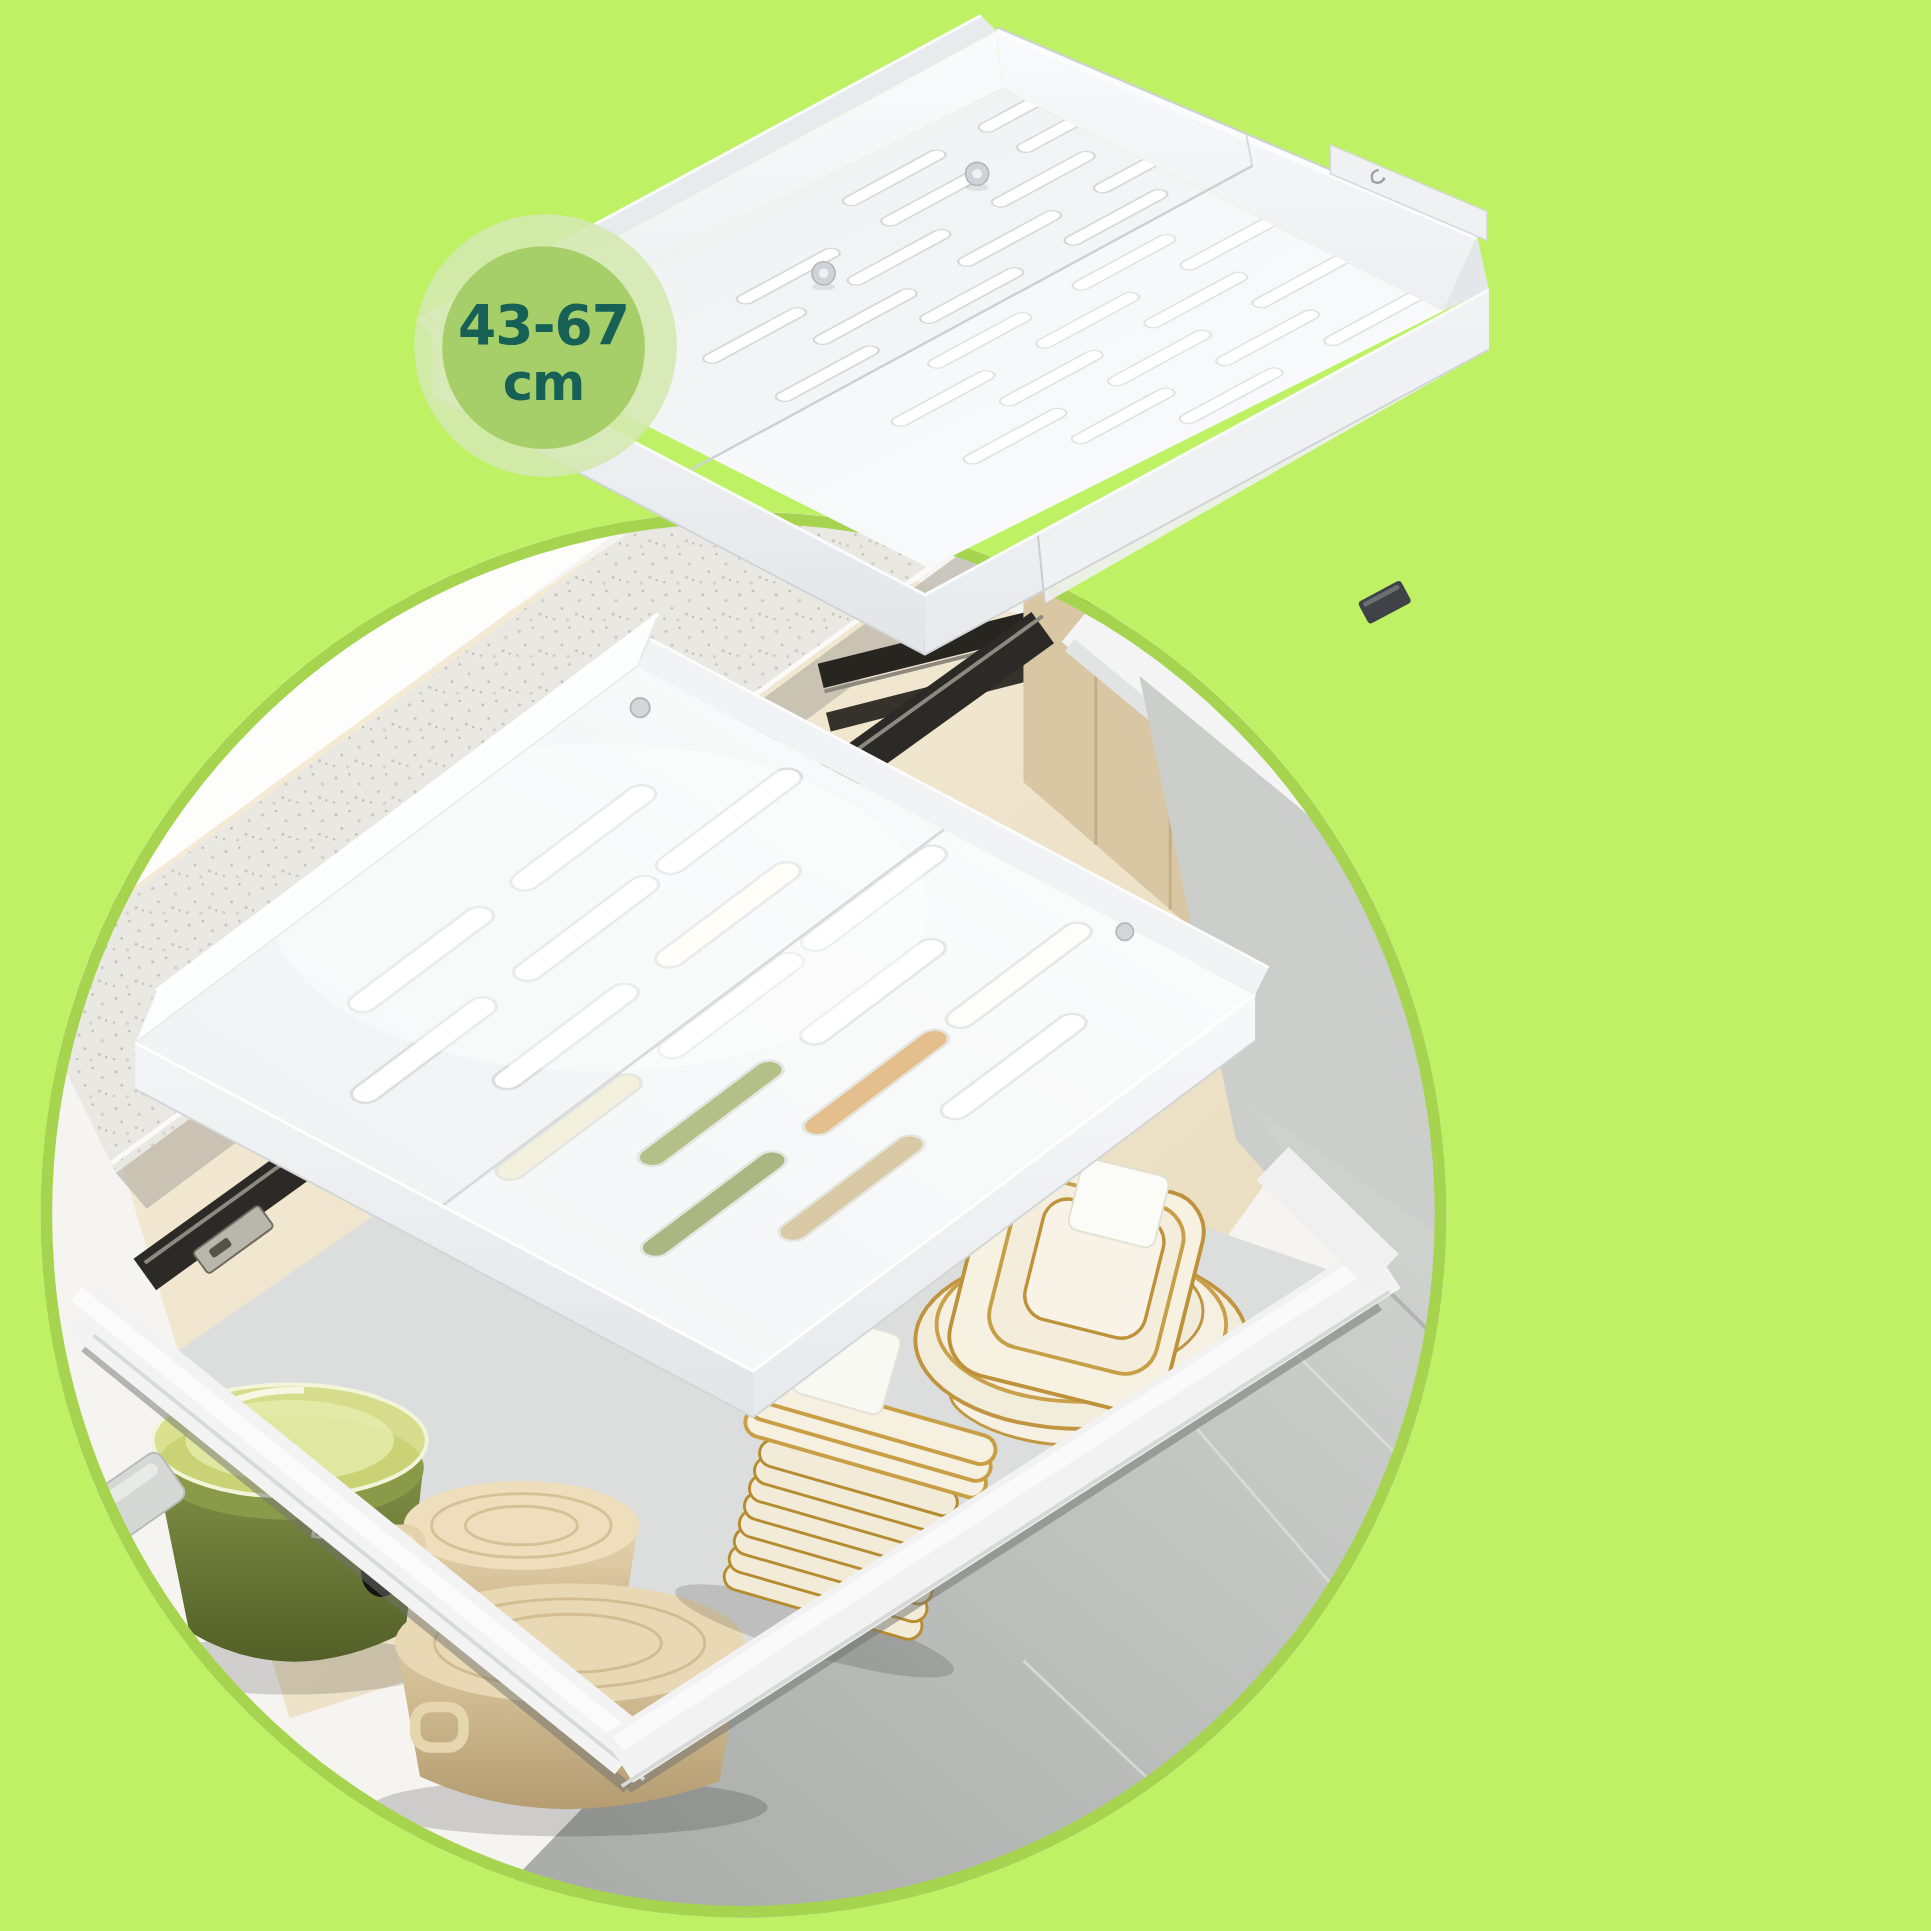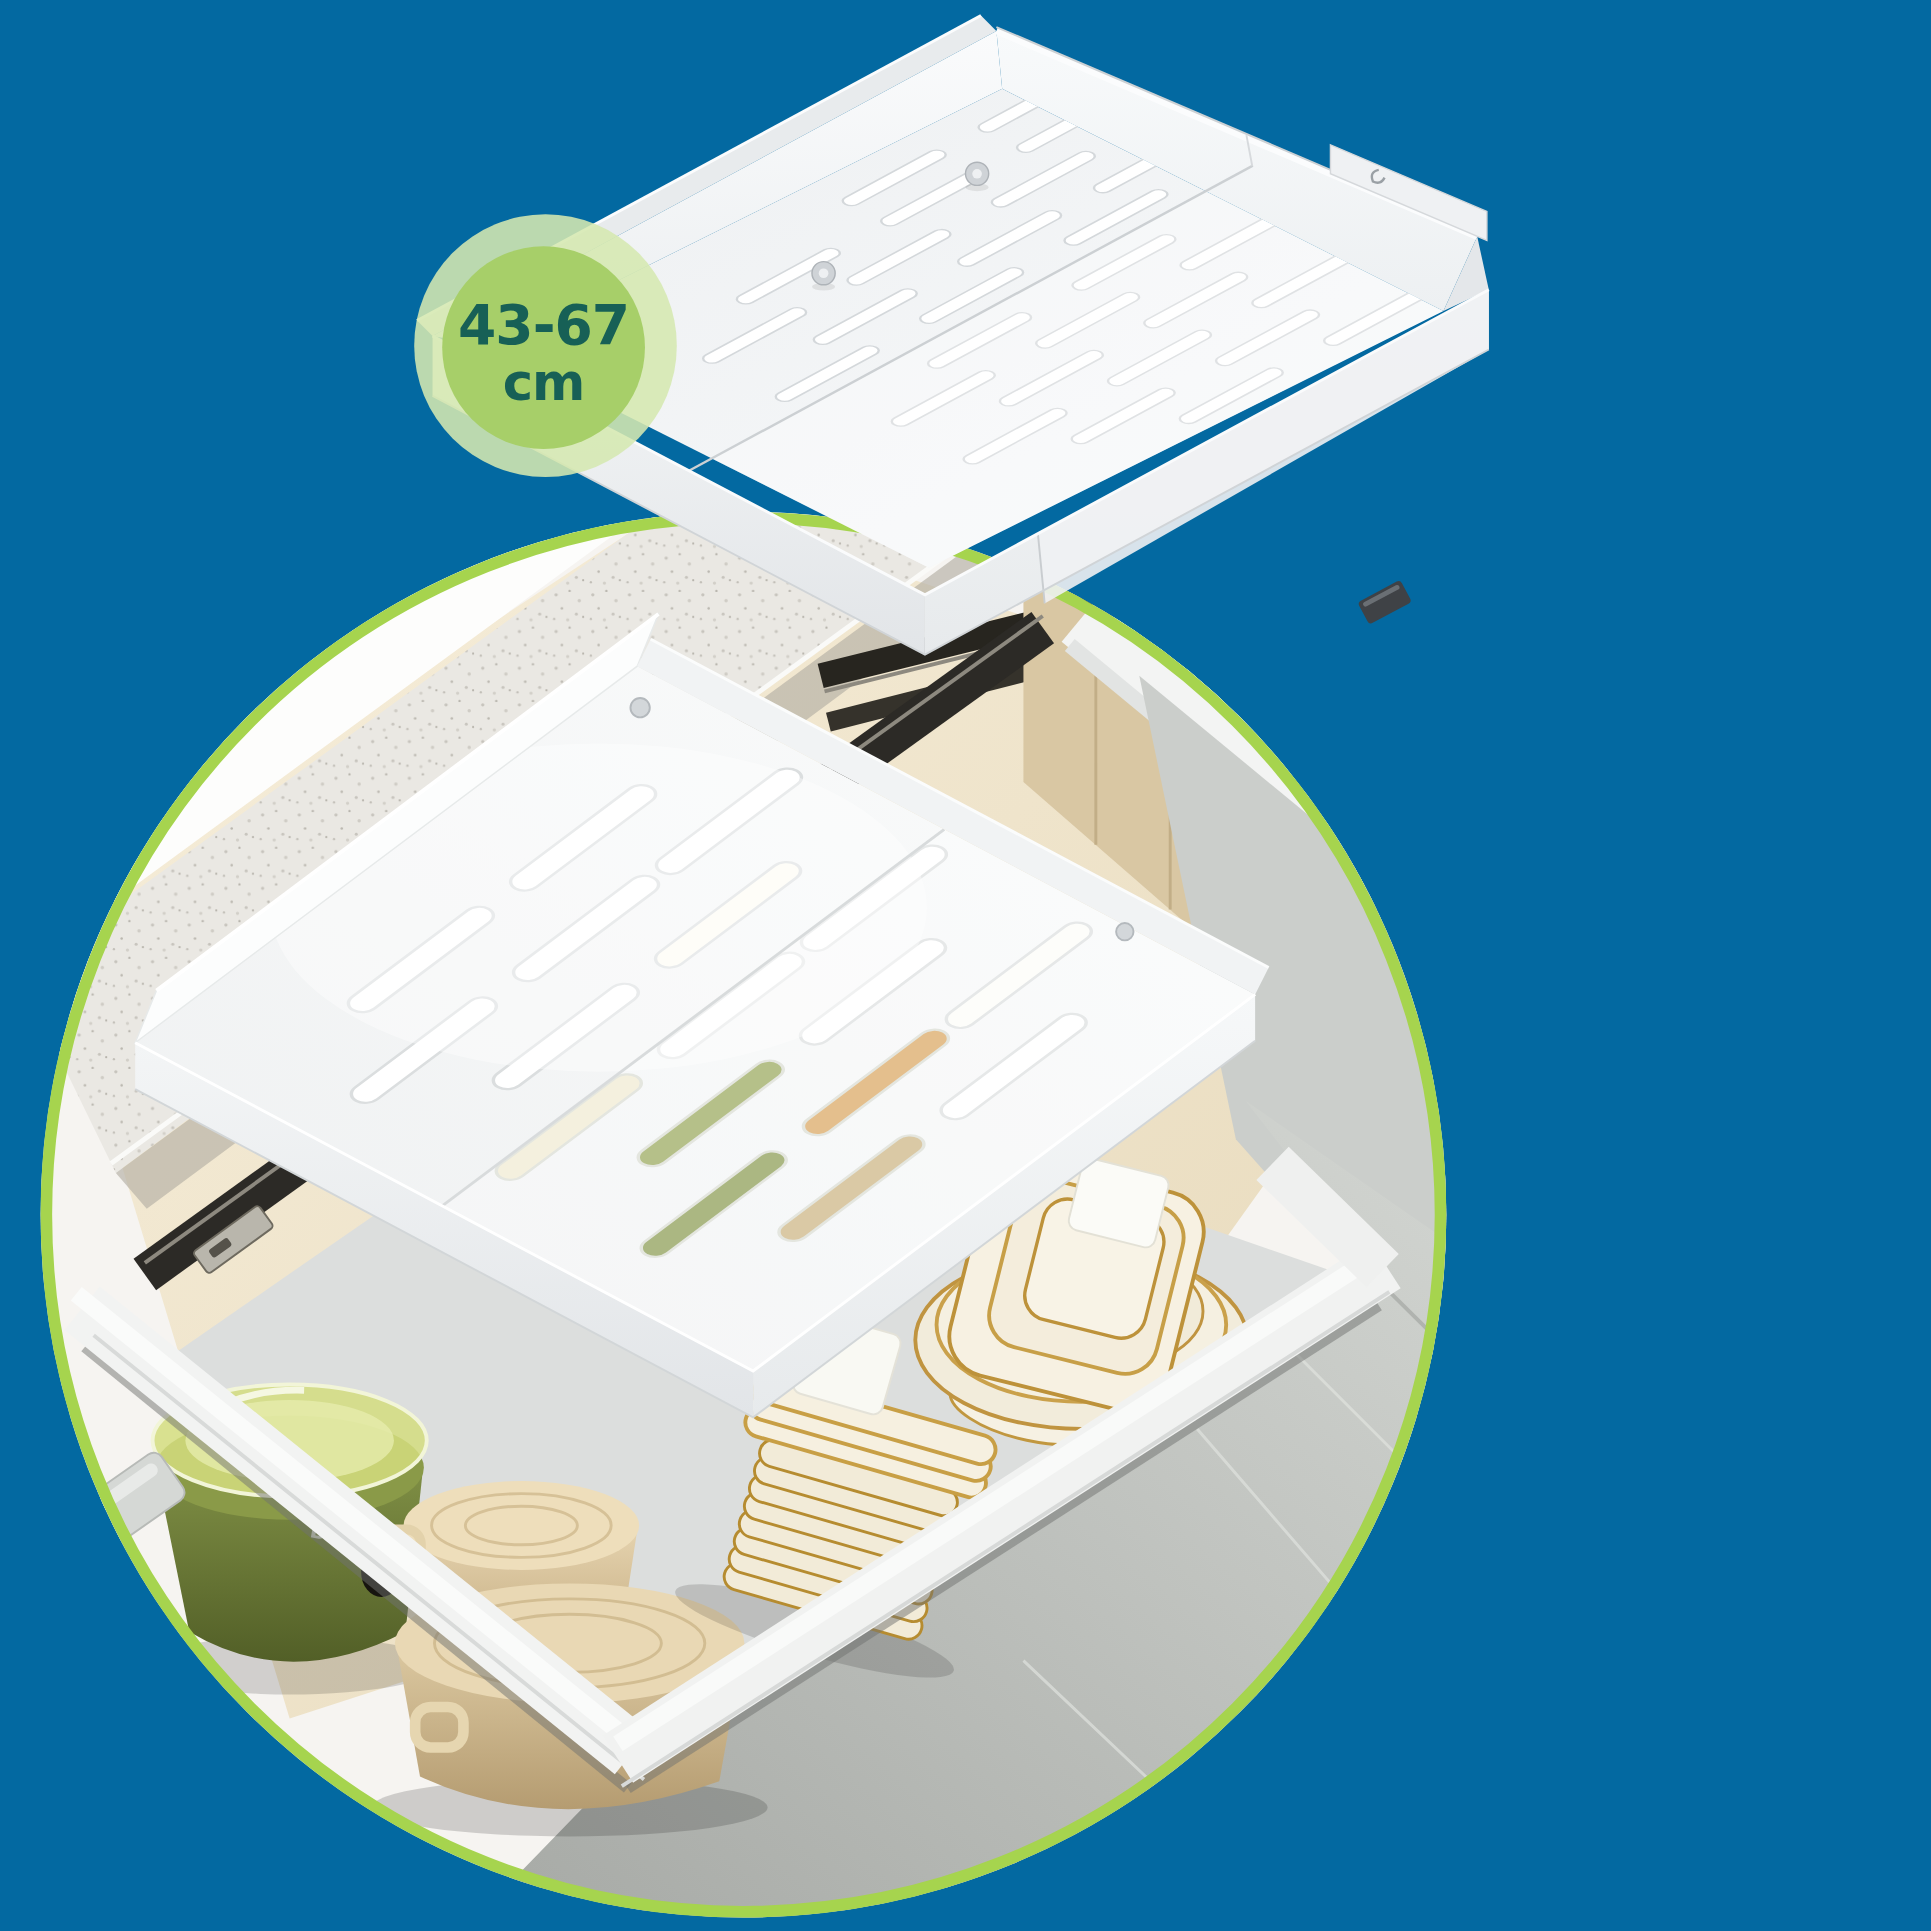--- a/index.html
+++ b/index.html
@@ -1,16 +1,16 @@
 <!DOCTYPE html>
 <html><head>
 <meta charset="utf-8">
 <style>
   html,body{margin:0;padding:0;background:#ffffff;}
-  .stage{position:relative;width:1931px;height:1931px;background:#0369a1;overflow:hidden;
+  .stage{position:relative;width:1931px;height:1931px;background:#bef264;overflow:hidden;
          font-family:"DejaVu Sans","Liberation Sans",sans-serif;}
   svg{position:absolute;left:0;top:0;}
   .badge-text{font-family:"DejaVu Sans","Liberation Sans",sans-serif;font-weight:bold;
               text-anchor:middle;letter-spacing:-1px;}
   .brand-text{font-family:"DejaVu Sans","Liberation Sans",sans-serif;font-weight:bold;}
 </style>
 </head>
 <body>
 
 <div class="stage">

